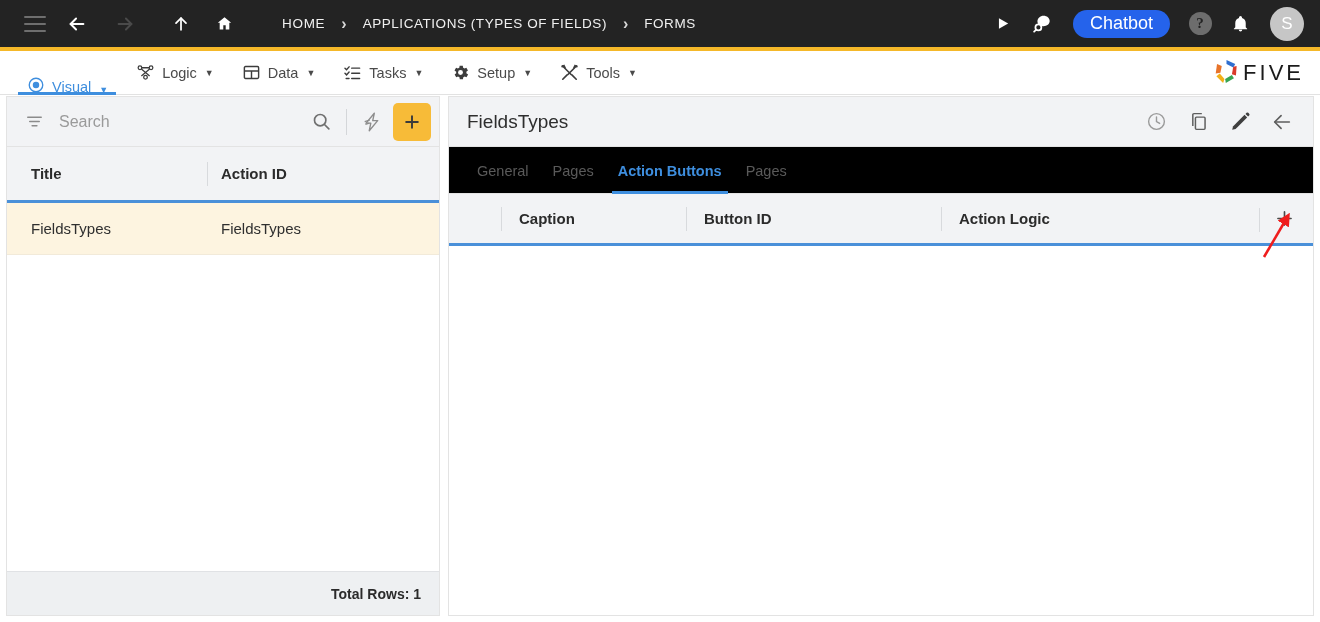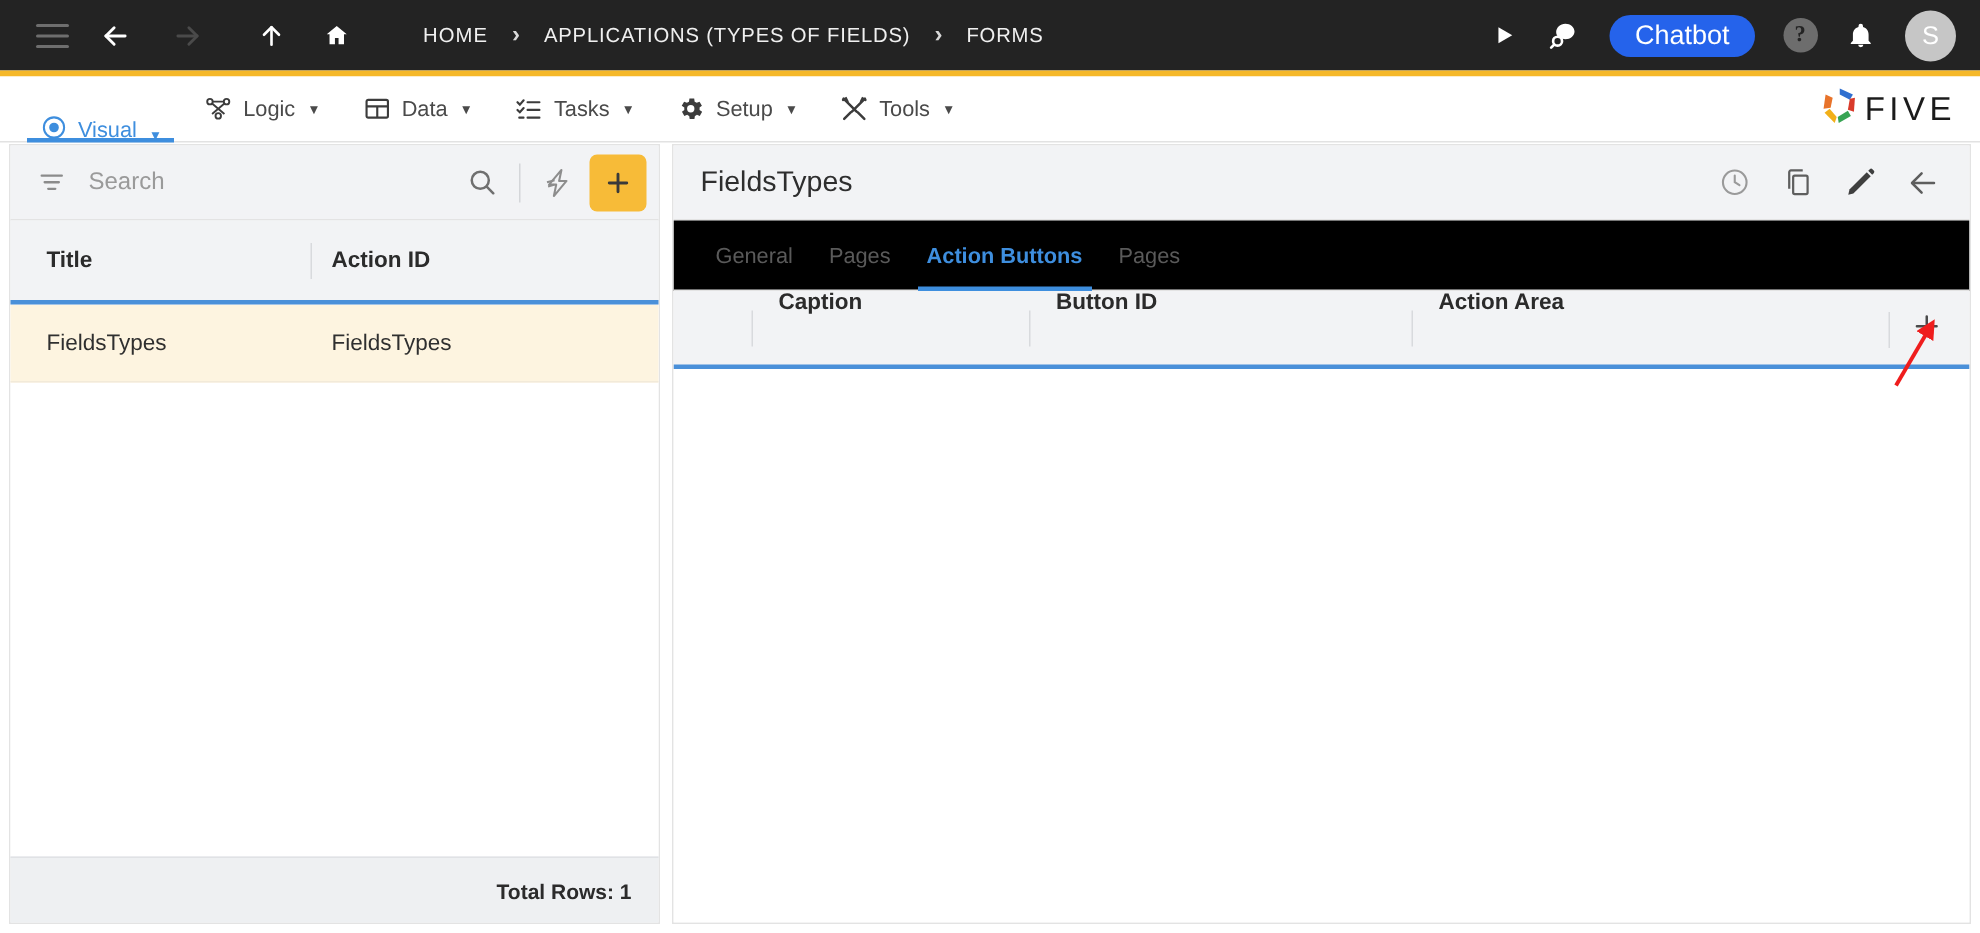--- a/index.html
+++ b/index.html
@@ -145,21 +145,21 @@
   .rp-tab.active { color:#3e8ede; font-weight:700; }
   .rp-tab.active .tab-underline {
     position:absolute; left:6px; right:6px; bottom:0; height:3px; background:#3e8ede;
   }
   .rp-table-head {
     height:52px; background:#f2f3f5; display:flex; align-items:center;
     border-bottom:3px solid #4a90d9; position:relative;
   }
   .rp-th {
     font-size:15px; font-weight:700; color:#2b2b2b; position:relative;
-    height:52px; display:flex; align-items:flex-start;
+    height:52px; display:flex; align-items:center;
   }
   .rp-th .colsep {
     position:absolute; left:-18px; top:14px; width:1px; height:24px; background:#d8dadd;
   }
   .rp-addcol {
     position:absolute; right:18px; top:0; height:52px; display:flex; align-items:center;
   }
   .rp-addcol .colsep { position:relative; left:0; top:0; width:1px; height:24px; background:#d8dadd; margin-right:14px; }
   .rp-body { flex:1; background:#fff; }
 
@@ -430,21 +430,21 @@
       <div class="rp-th" style="margin-left:70px; width:185px;">
         <span class="colsep"></span>
         <span>Caption</span>
       </div>
       <div class="rp-th" style="width:255px;">
         <span class="colsep"></span>
         <span>Button ID</span>
       </div>
       <div class="rp-th" style="width:240px;">
         <span class="colsep"></span>
-        <span>Action Area</span>
+        <span>Action Logic</span>
       </div>
       <div class="rp-addcol">
         <span class="colsep"></span>
         <span>
           <svg width="21" height="21" viewBox="0 0 24 24" fill="none" stroke="#4a4a4a" stroke-width="1.9" stroke-linecap="round">
             <path d="M12 4.5v15M4.5 12h15"></path>
           </svg>
         </span>
       </div>
     </div>

